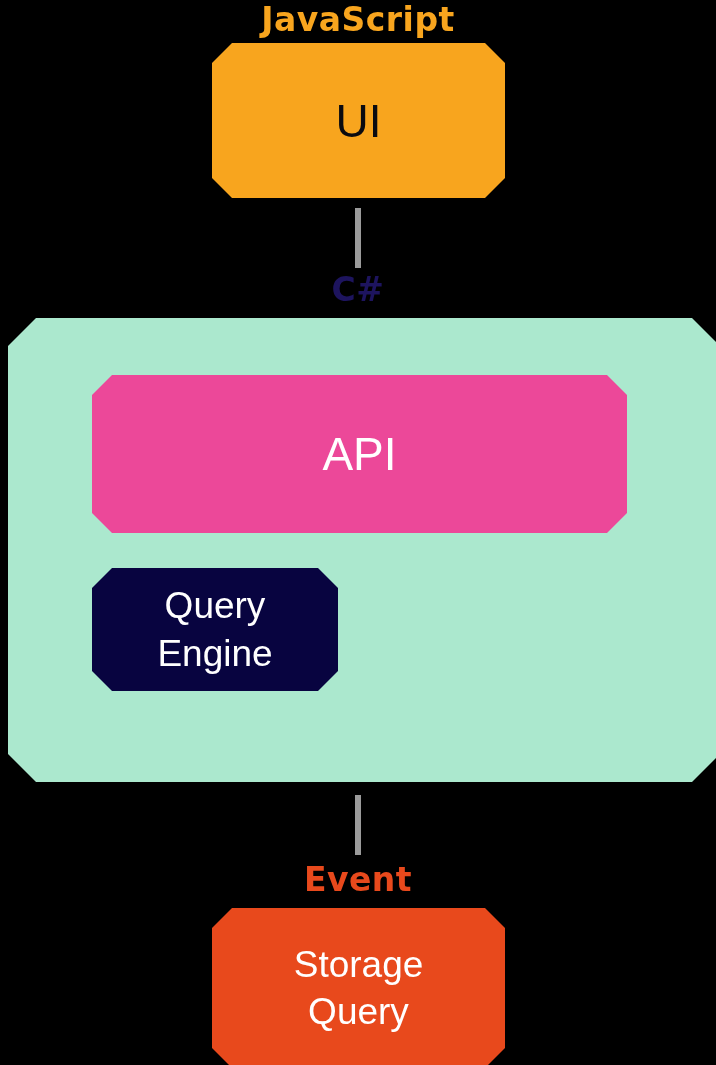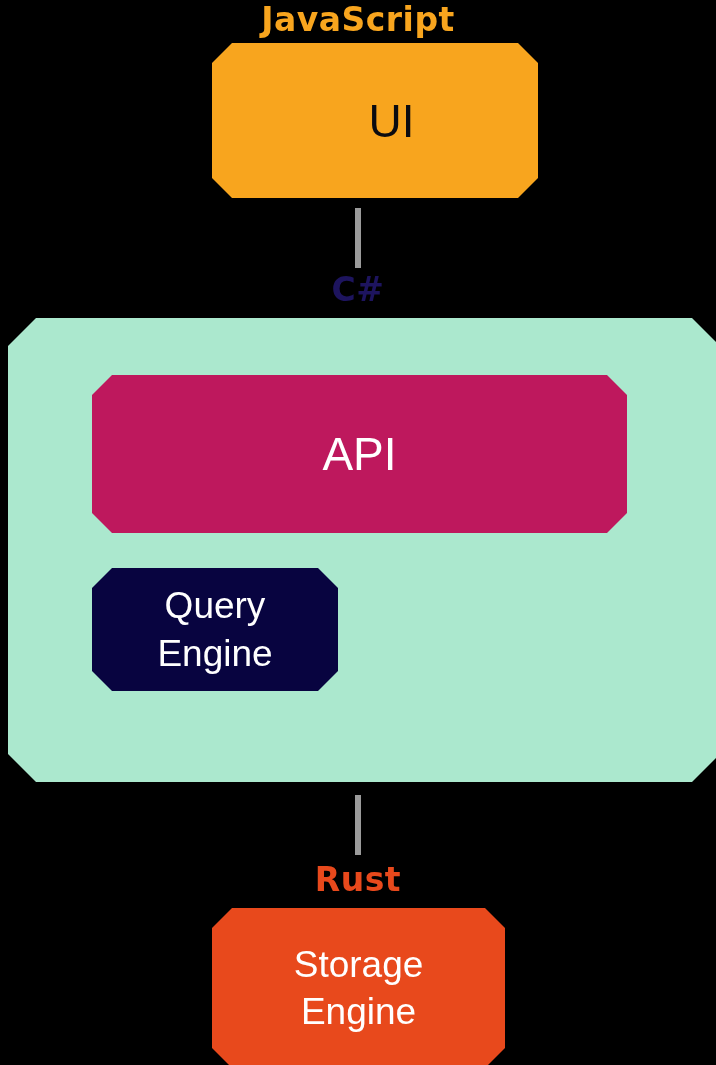--- a/index.html
+++ b/index.html
@@ -44,34 +44,33 @@
       20px 100%, 0 calc(100% - 20px), 0 20px);
   }
   .node span {
     display: inline-block;
   }
   .node-ui {
     left: 212px; top: 43px; width: 293px; height: 155px;
     background: #F8A51E;
     color: #0B0B10;
     font-size: 46px;
-    padding-left: 33px;
   }
   .layer-container {
     position: absolute;
     left: 8px; top: 318px; width: 712px; height: 464px;
     background: #ABE8CE;
     clip-path: polygon(
       28px 0, calc(100% - 28px) 0, 100% 28px,
       100% calc(100% - 28px), calc(100% - 28px) 100%,
       28px 100%, 0 calc(100% - 28px), 0 28px);
   }
   .node-api {
     left: 92px; top: 375px; width: 535px; height: 158px;
-    background: #be185d;
+    background: #ec4899;
     color: #FFFFFF;
     font-size: 46px;
   }
   .node-query {
     left: 92px; top: 568px; width: 246px; height: 123px;
     background: #080440;
     color: #FFFFFF;
     font-size: 37px;
     line-height: 1.28;
   }
@@ -125,19 +124,19 @@
     <span>API</span>
   </div>
 
   <div class="node node-query">
     <span>Query Engine</span>
   </div>
 
 
   <div class="connector connector-bottom"></div>
 
-  <div class="lang-label lang-rust">Rust</div>
+  <div class="lang-label lang-rust">Event</div>
 
   <div class="node node-storage">
-    <span>Storage Engine</span>
+    <span>Storage Query</span>
   </div>
 
 </div>
 
 </body></html>

